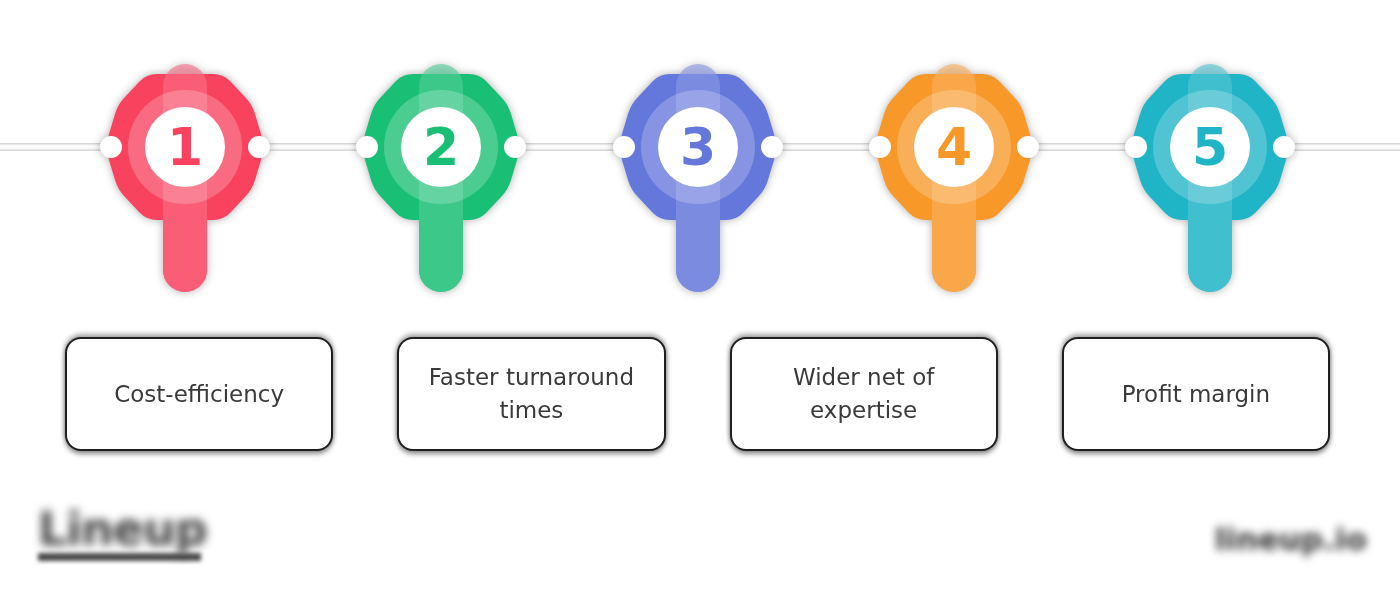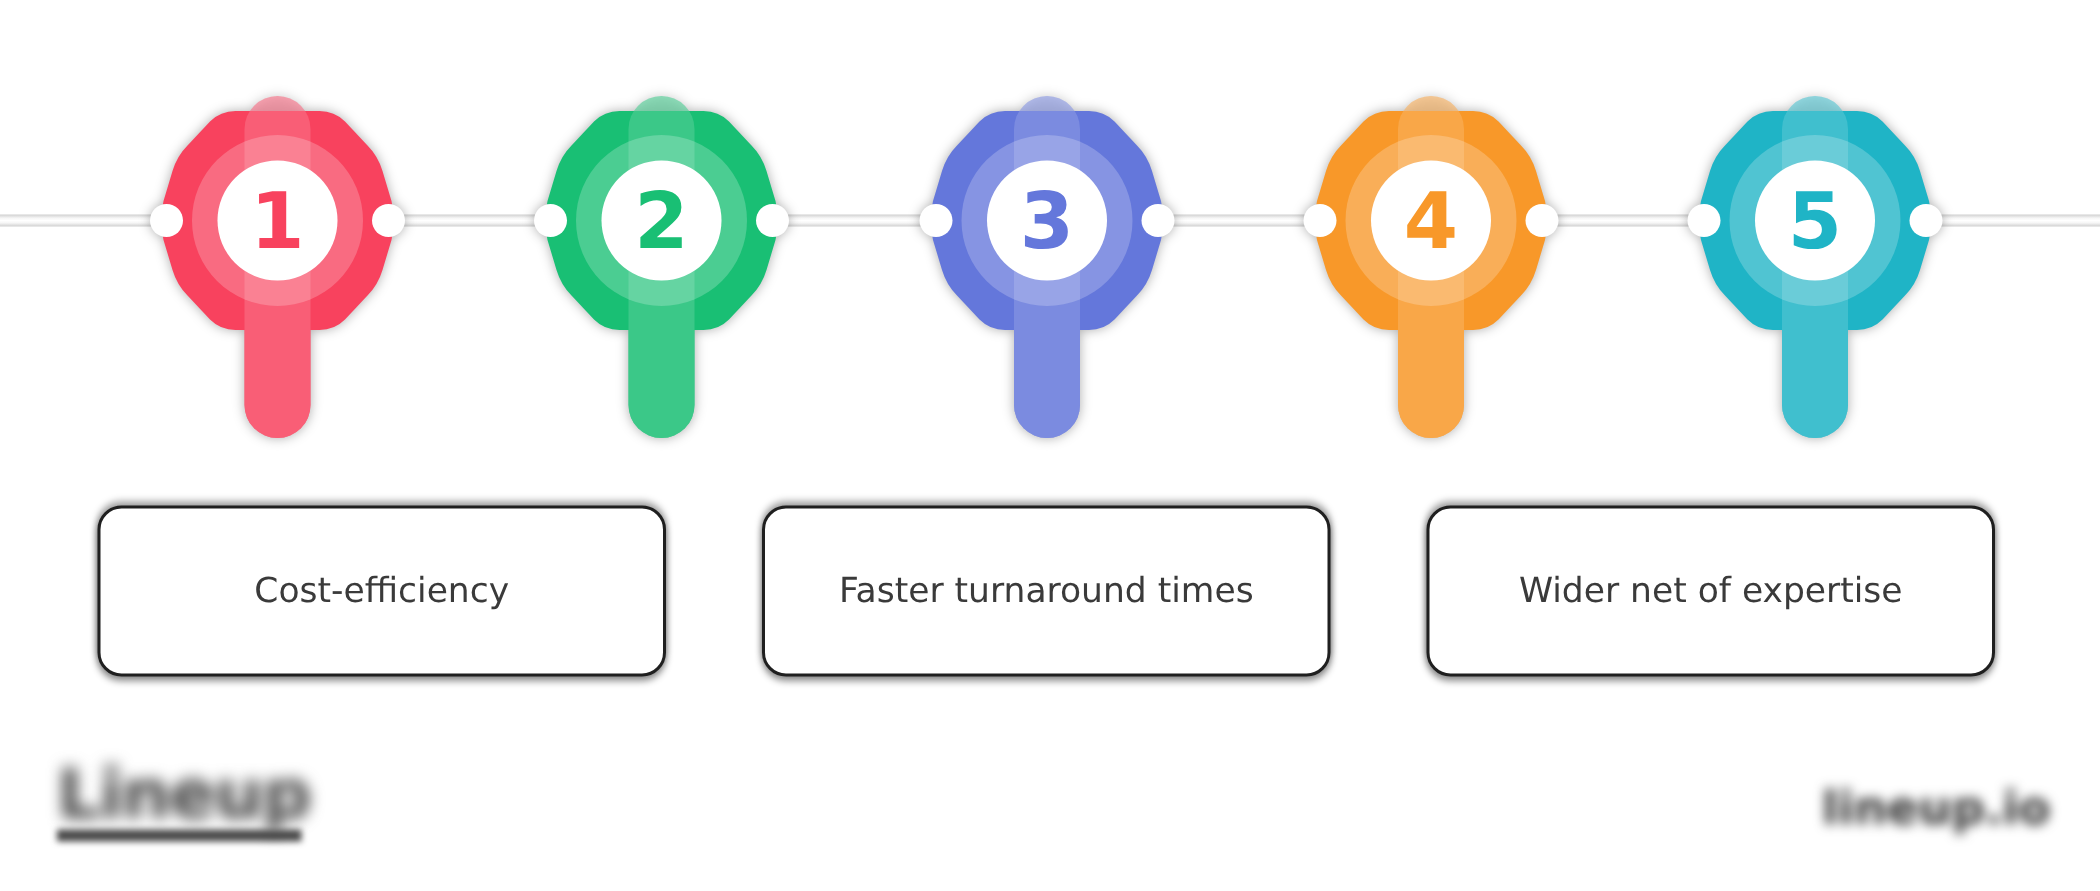--- a/index.html
+++ b/index.html
@@ -147,19 +147,22 @@
   <div class="row-cards">
     <div class="card">
       <span>Cost-efficiency</span>
     </div>
     <div class="card">
       <span>Faster turnaround times</span>
     </div>
     <div class="card">
       <span>Wider net of expertise</span>
     </div>
+    <div class="card">
+      <span>Profit margin</span>
+    </div>
   </div>
 
   <div class="logo-text">Lineup</div>
   <div class="logo-tagline-bar"></div>
   <div class="website-text">lineup.io</div>
 
 </div>
 
 </body></html>

